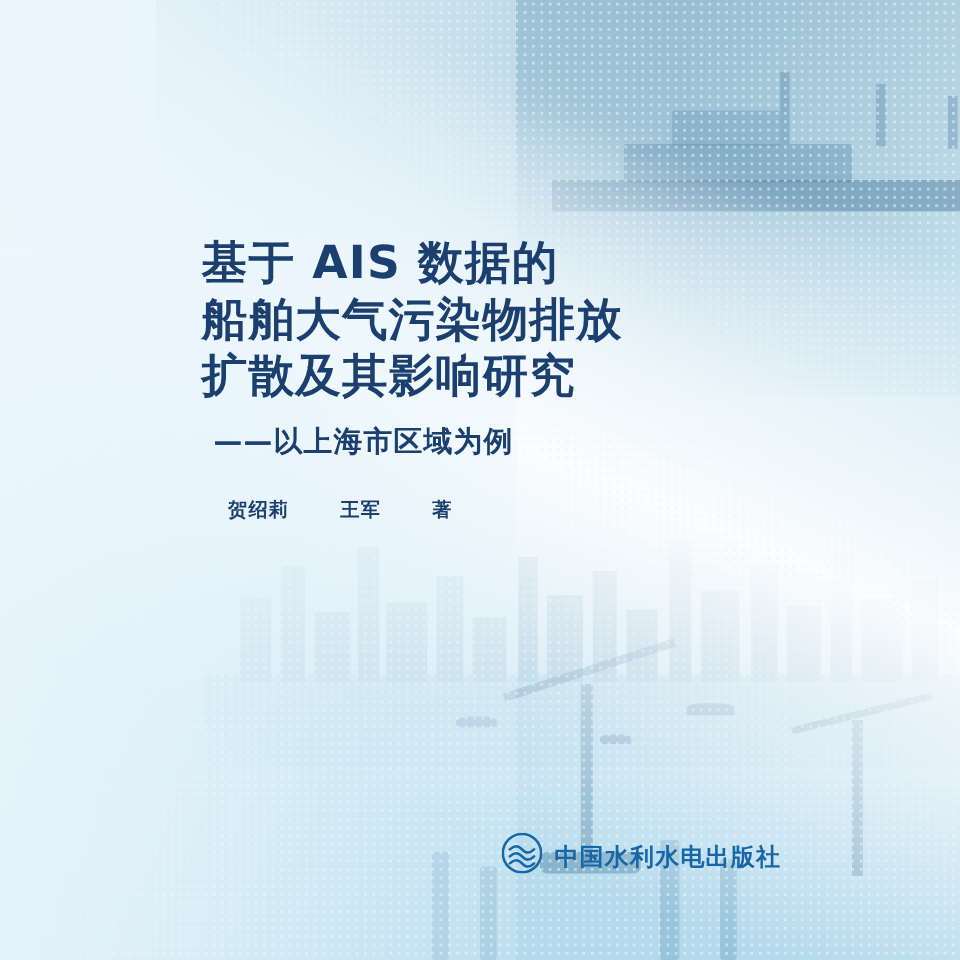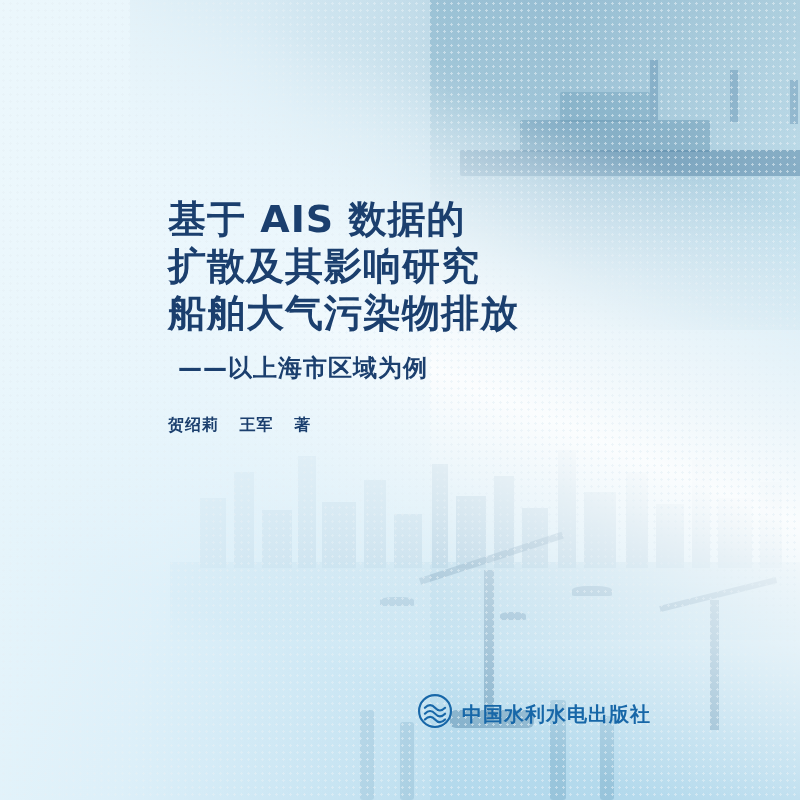--- a/index.html
+++ b/index.html
@@ -171,21 +171,21 @@
     position: absolute;
     left: 168px;
     top: 415px;
     font-family: "DejaVu Sans", "Liberation Sans", sans-serif;
     font-weight: bold;
     font-size: 16px;
     letter-spacing: 1px;
     color: #1b3f6e;
     white-space: nowrap;
   }
-  .authors span { margin-right: 14px; }
+  .authors span { margin-right: 14px; margin-left: 22px; }
 
   
   .publisher {
     position: absolute;
     left: 418px;
     top: 694px;
     width: 330px;
   }
   .pub-row {
     display: flex;
@@ -269,22 +269,22 @@
     <div class="crane-arm" style="left:360px; top:46px; width:120px; height:6px; transform:rotate(-14deg); transform-origin:left center;"></div>
   </div>
 
   <div class="diagonal-light"></div>
   <div class="left-wash"></div>
   <div class="dots-dark"></div>
   <div class="dots"></div>
 
   <div class="title-block">
     <div class="title-line">基于 AIS 数据的</div>
+    <div class="title-line">船舶大气污染物排放</div>
     <div class="title-line">扩散及其影响研究</div>
-    <div class="title-line">船舶大气污染物排放</div>
   </div>
 
   <div class="subtitle">——以上海市区域为例</div>
 
   <div class="authors">
     <span>贺绍莉</span>
     <span>王军</span>
     <span>著</span>
   </div>
 

